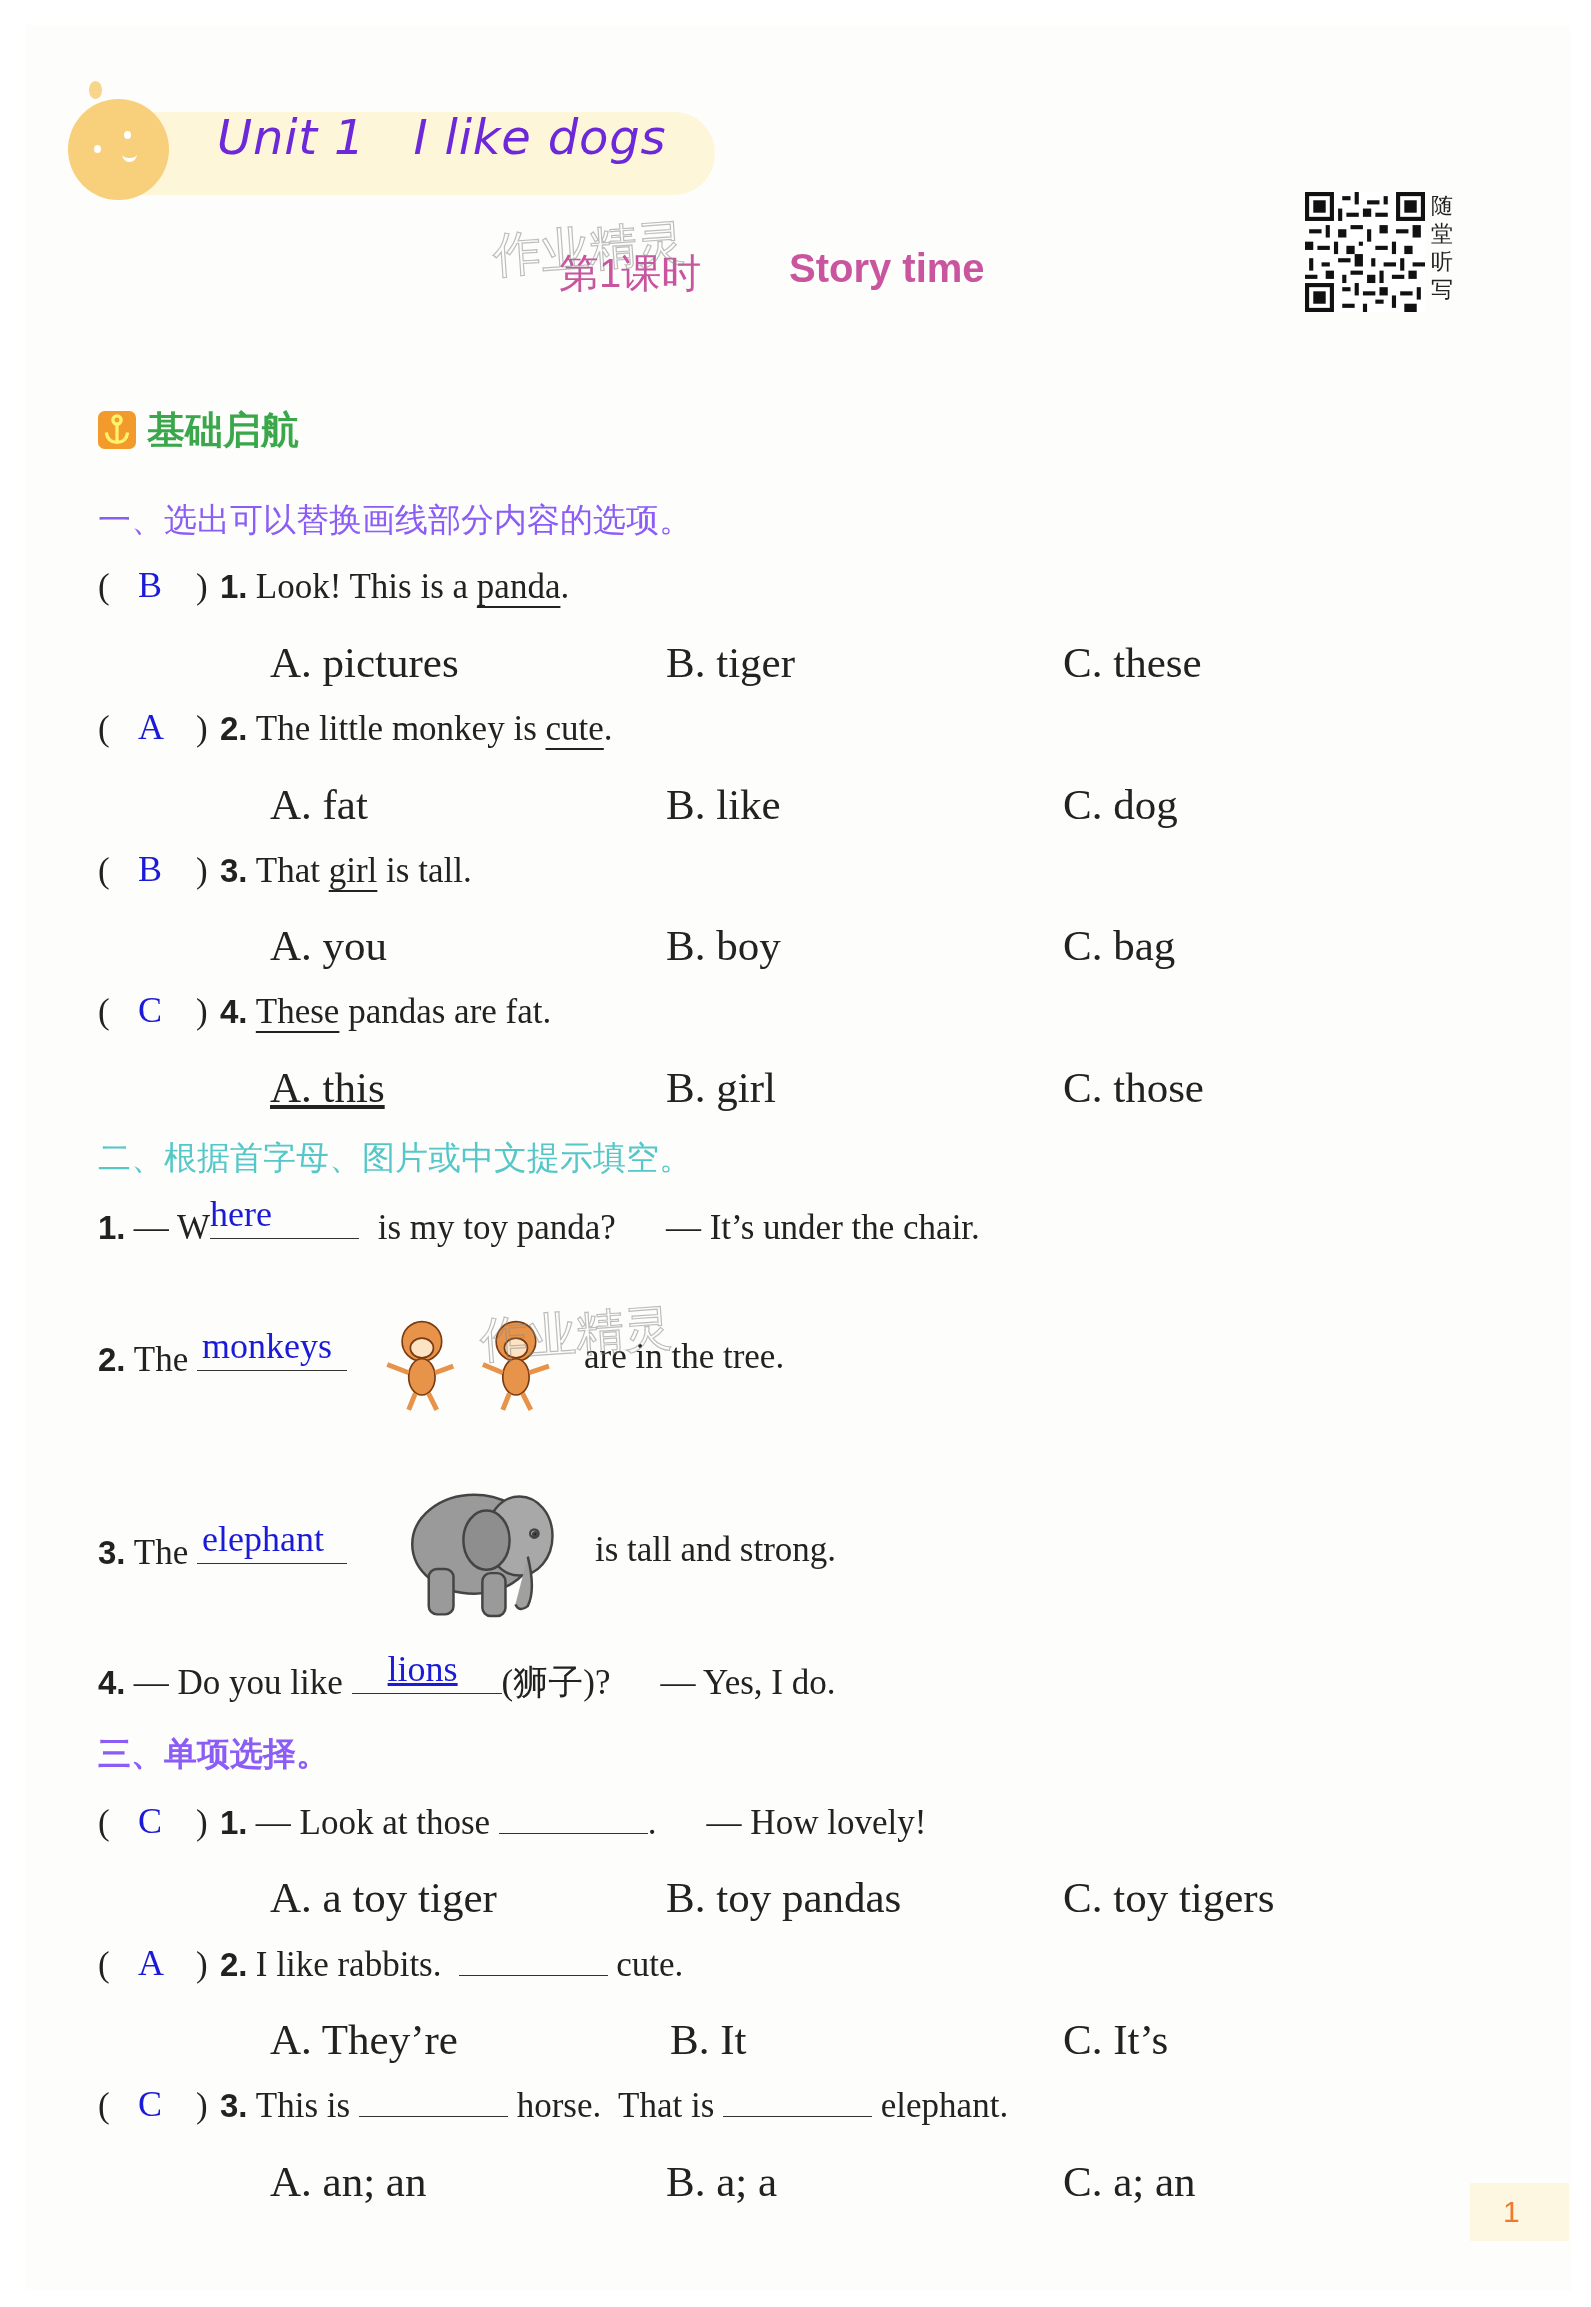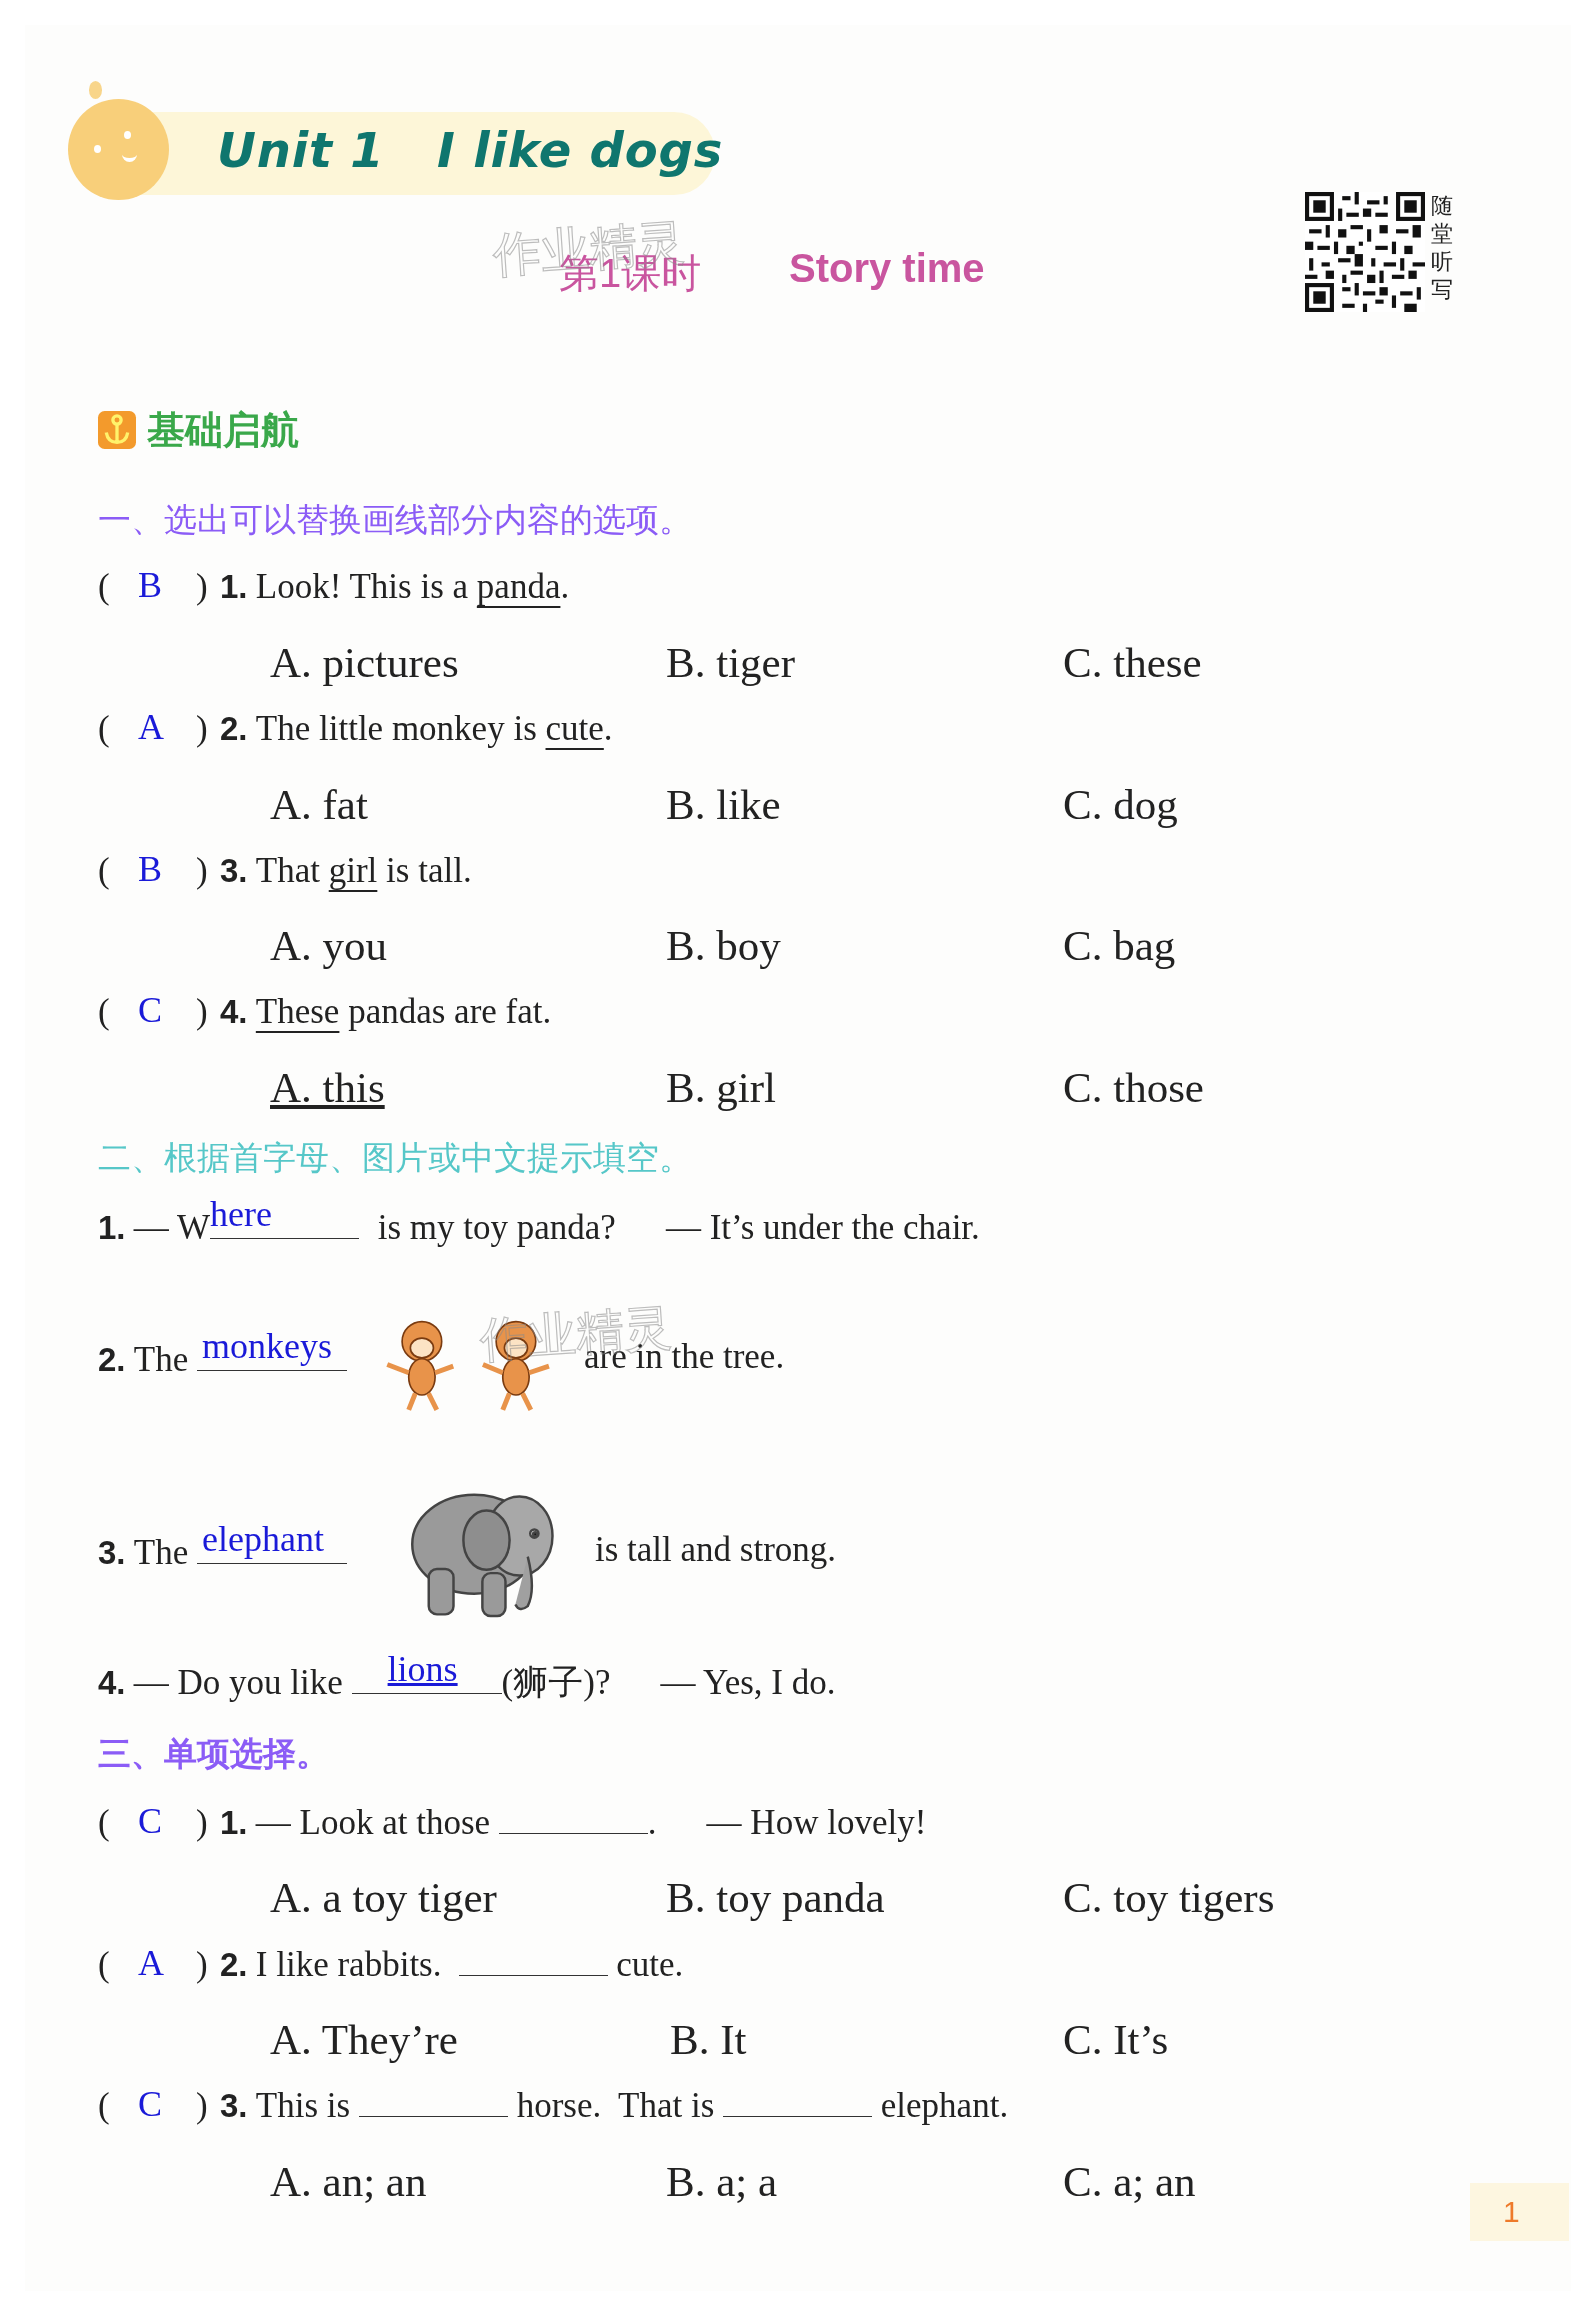--- a/index.html
+++ b/index.html
@@ -8,22 +8,22 @@
   .page { position:absolute; left:25px; top:25px; width:1546px; height:2266px; background:#fdfdfc; }
   .abs { position:absolute; white-space:nowrap; }
   
   .banner { position:absolute; left:99px; top:112px; width:616px; height:83px; background:#fdf6d8;
             border-radius:41px; }
   .sun { position:absolute; left:68px; top:99px; width:101px; height:101px; border-radius:50%;
          background:#f8cf7a; }
   .sun-antenna { position:absolute; left:89px; top:81px; width:13.2px; height:18px; border-radius:50%; background:#f8d58a; }
   .sun-eye { position:absolute; width:7.4px; height:8.3px; border-radius:50%; background:#fff; }
   .sun-mouth { position:absolute; left:122px; top:150px; width:15px; height:8.3px; border-bottom:4.1px solid #fff; border-radius:0 0 10px 10px; }
-  .unit-title { position:absolute; left:217px; top:122px; font-family:"DejaVu Sans","Liberation Sans",sans-serif;
-                font-weight:bold; font-style:italic; font-size:48px; color:#0f766e; letter-spacing:0.8px; }
+  .unit-title { position:absolute; left:217px; top:109px; font-family:"DejaVu Sans","Liberation Sans",sans-serif;
+                font-weight:normal; font-style:italic; font-size:48px; color:#6d28d9; letter-spacing:0.8px; }
   .lesson { position:absolute; top:246px; font-family:"Liberation Sans","DejaVu Sans",sans-serif; font-size:40px; color:#c9559f; }
   .watermark { position:absolute; font-family:"DejaVu Sans",sans-serif; font-size:48px; color:transparent;
                -webkit-text-stroke:1.2px #8a8a8a; opacity:0.55; transform:rotate(-4deg); }
   .qr { position:absolute; left:1305px; top:192px; width:81px; height:120px; background:#fff; }
   .qr-side { position:absolute; left:1431px; top:192px; width:25px; font-family:"DejaVu Sans",sans-serif;
              font-size:22px; line-height:28px; color:#222; white-space:normal; }
   
   .sec-icon { position:absolute; left:98px; top:411px; width:38px; height:38px; border-radius:6.6px; background:#f39a2c; }
   .sec-title { position:absolute; left:147px; top:405px; font-family:"DejaVu Sans",sans-serif; font-weight:bold;
                font-size:38px; color:#3aa84a; }
@@ -208,21 +208,21 @@
 <div class="q" style="top:1659px;">
   <span class="num">4.</span><span style="white-space:pre;">— Do you like </span><span class="blank" style="width:150px;height:33px;"><span class="fill" style="left:36px;text-decoration:underline;">lions</span></span><span>(狮子)?</span><span style="margin-left:50px;">— Yes, I do.</span>
 </div>
 
 <div class="part-heading red" style="top:1732px;font-weight:bold;">三、单项选择。</div>
 
 <div class="q" style="top:1803px;">
   <span class="paren">(<span class="ans">C</span><span style="position:absolute;left:98px;">)</span></span><span class="num">1.</span><span style="white-space:pre;">— Look at those </span><span class="blank" style="width:149px;height:25px;"></span><span>.</span><span style="margin-left:50px;">— How lovely!</span>
 </div>
 <div class="opt" style="left:270px;top:1873px;">A.  a toy tiger</div>
-<div class="opt" style="left:666px;top:1873px;">B.  toy panda</div>
+<div class="opt" style="left:666px;top:1873px;">B.  toy pandas</div>
 <div class="opt" style="left:1063px;top:1873px;">C.  toy tigers</div>
 
 <div class="q" style="top:1945px;">
   <span class="paren">(<span class="ans">A</span><span style="position:absolute;left:98px;">)</span></span><span class="num">2.</span><span style="white-space:pre;">I like rabbits. </span><span class="blank" style="width:149px;height:25px;margin-left:8.3px;"></span><span style="white-space:pre;"> cute.</span>
 </div>
 <div class="opt" style="left:270px;top:2015px;">A.  They’re</div>
 <div class="opt" style="left:642px;top:2015px;margin-left:28px;">B.  It</div>
 <div class="opt" style="left:1063px;top:2015px;">C.  It’s</div>
 
 <div class="q" style="top:2086px;">

